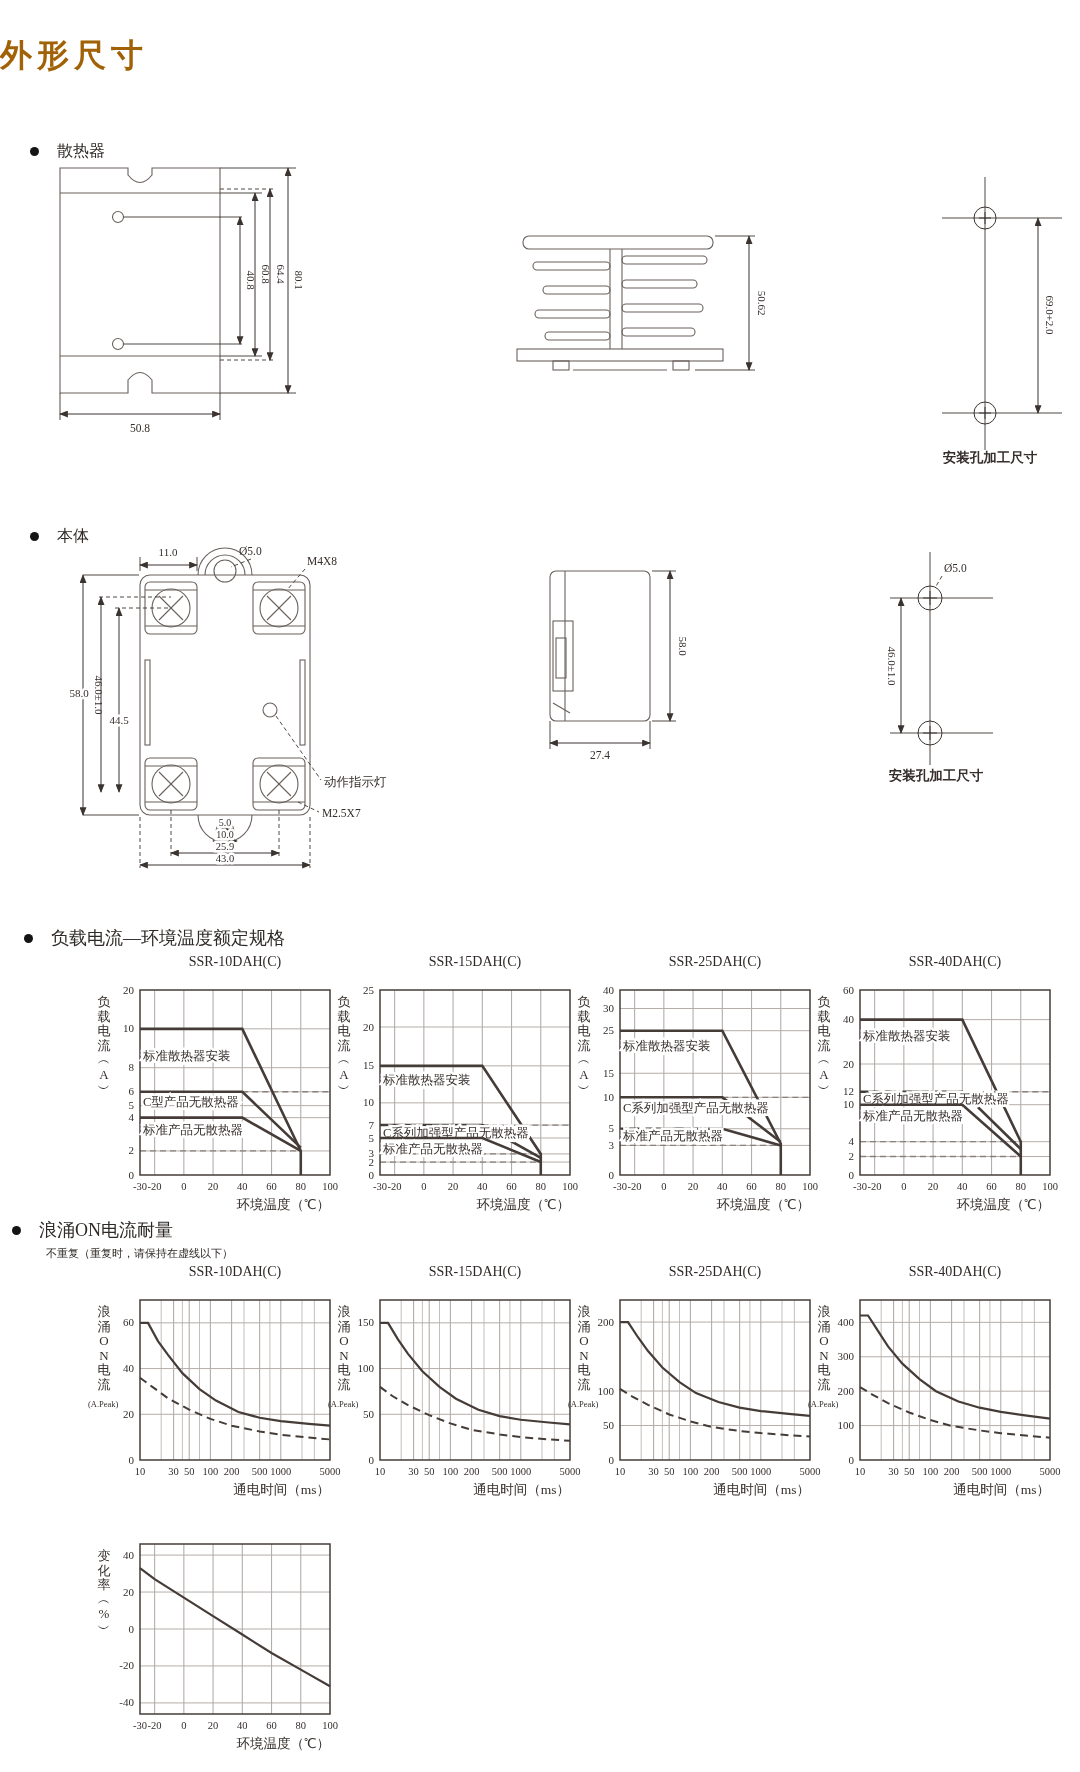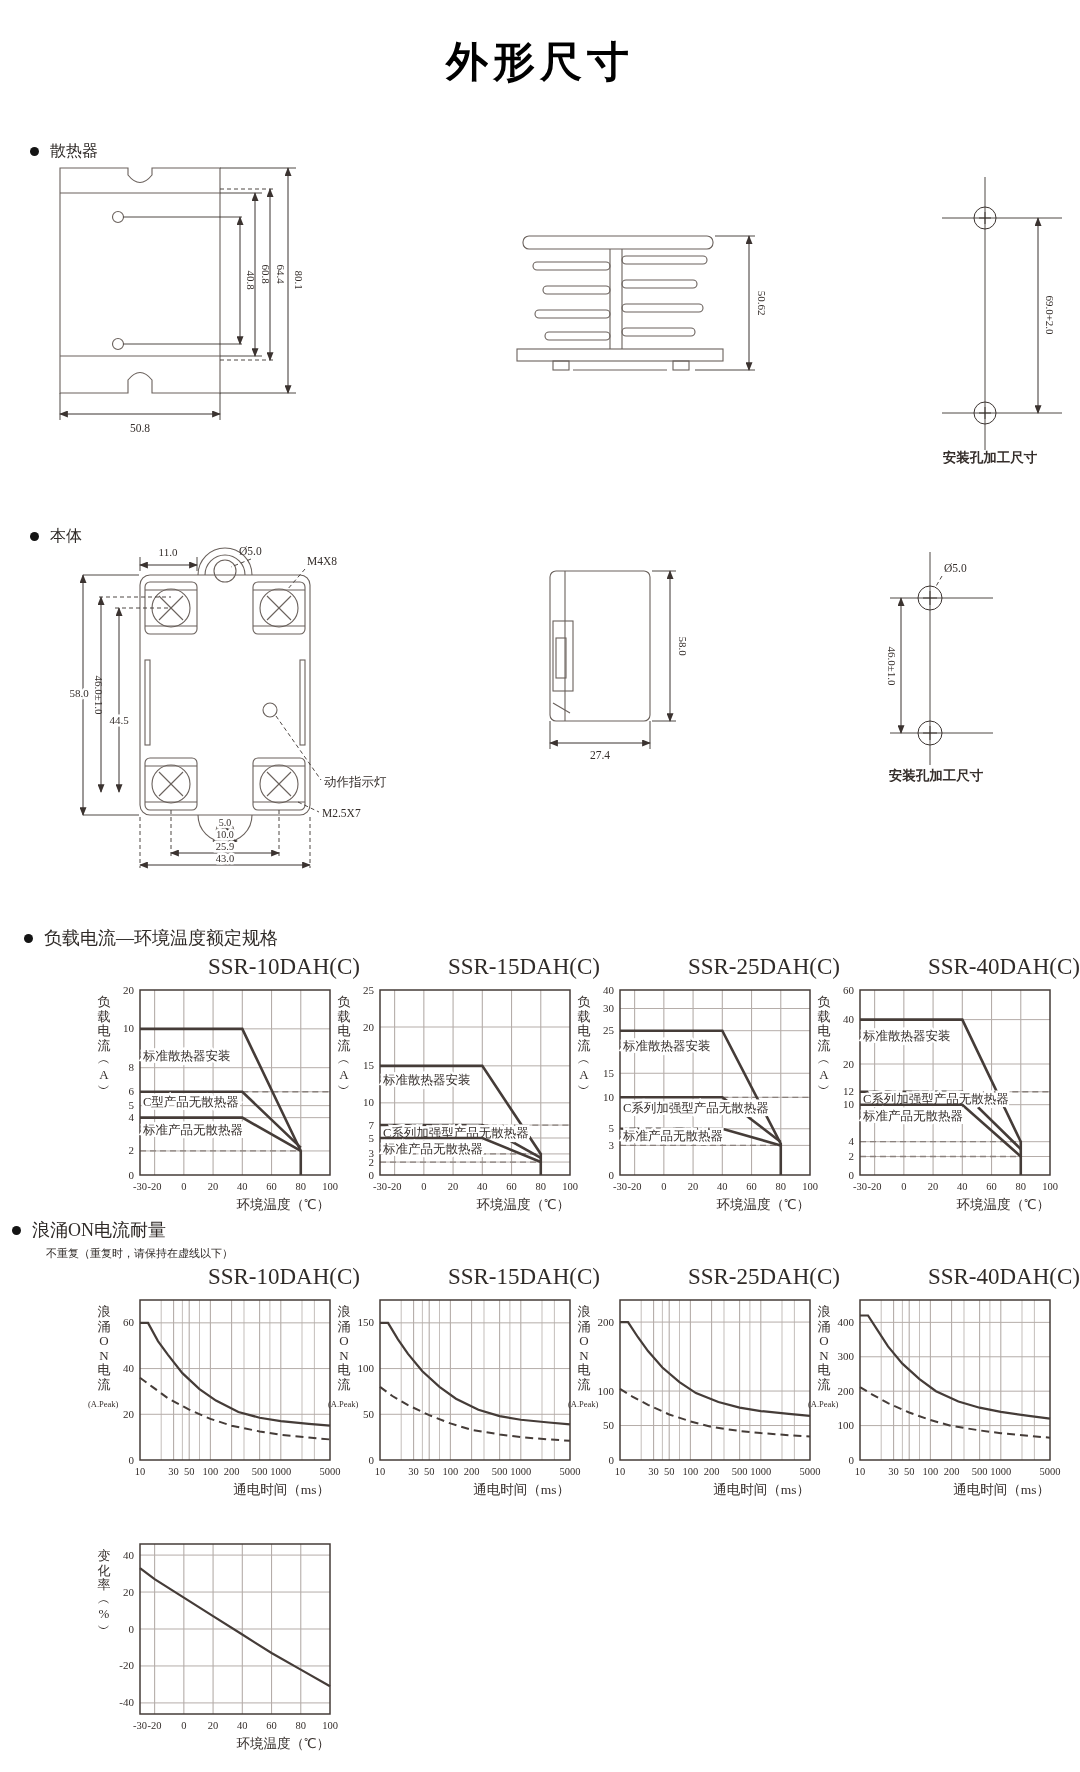--- a/index.html
+++ b/index.html
@@ -1,26 +1,26 @@
 <!DOCTYPE html>
 <html><head>
 <meta charset="utf-8">
 <style>
   html,body{margin:0;padding:0;background: #ffffff;}
   .page{position:relative;width:1080px;height:1772px;background:#fff;
         font-family:"Liberation Serif",serif;color:#2f2a27;overflow:hidden}
-  h1.title{position:absolute;top:34px;left:0;width:100%;margin:0;text-align:center;
-        font-family:"Liberation Sans",sans-serif;font-size:42px;font-weight:700;
-        letter-spacing:5px;color:#000000}
-  .sec{position:absolute;display:flex;align-items:center;gap:11px;white-space:nowrap}
+  h1.title{position:absolute;top:34px;left:0;width:100%;margin:0;text-align:left;
+        font-family:"Liberation Sans",sans-serif;font-size:32px;font-weight:700;
+        letter-spacing:5px;color:#a16207}
+  .sec{position:absolute;display:flex;align-items:center;gap:18px;white-space:nowrap}
   .sec .dot{width:9px;height:9px;border-radius:50%;background:#141414;flex:0 0 auto}
   .sec.small{font-size:16px}
   .sec.big{font-size:18px}
   .note{position:absolute;font-size:11px;white-space:nowrap}
-  .ctitle{position:absolute;width:250px;text-align:right;font-size:23px;white-space:nowrap}
+  .ctitle{position:absolute;width:250px;text-align:center;font-size:14px;white-space:nowrap}
   .chart{position:absolute}
   .draw{position:absolute}
   svg{overflow:visible}
   svg text{font-family:"Liberation Serif",serif;fill:#352e2b}
   .o{stroke:#6a615c;fill:none;stroke-width:1.1}
   .d{stroke:#3b3330;fill:none;stroke-width:1}
   .thin{stroke-width:0.9}
   .dsh{stroke-dasharray:4 3}
   .halo{paint-order:stroke;stroke:#fff;stroke-width:5px;fill:#352e2b}
 </style>

